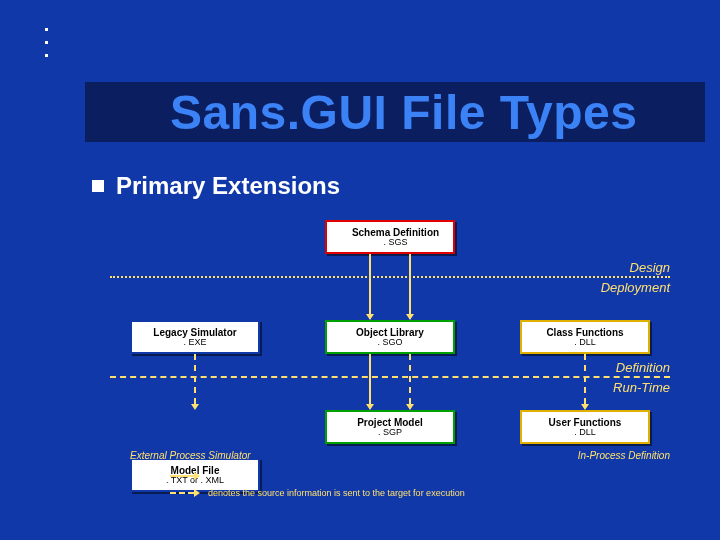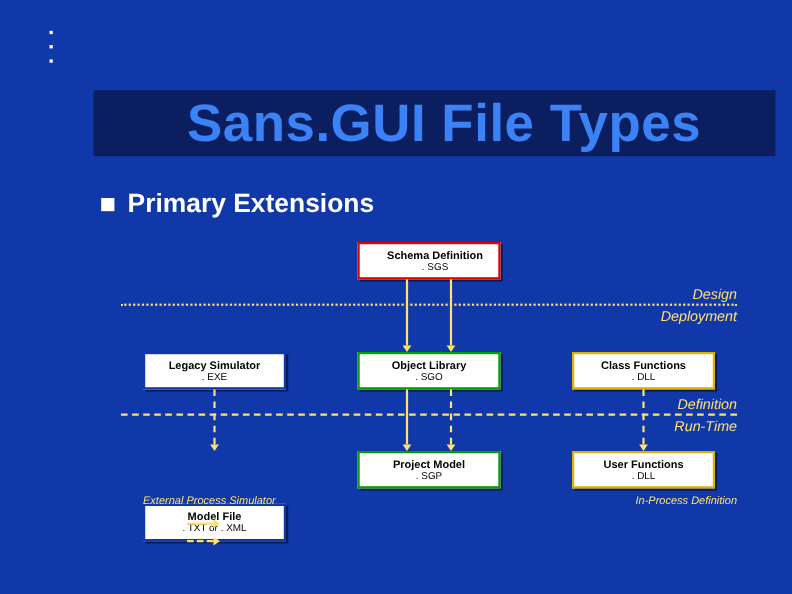--- a/index.html
+++ b/index.html
@@ -225,15 +225,16 @@
     <div class="arr-stub">
       <div class="stub-line-solid"></div>
         <div class="stub-head"></div>
     </div>
   </div>
   <div class="legend" style="left:60px; top:278px;">
     <div class="arr-stub">
       <div class="stub-line-dashed"></div>
         <div class="stub-head"></div>
     </div>
+    <span>denotes the source information is sent to the target for execution</span>
   </div>
 
 </div>
 
 </body></html>

